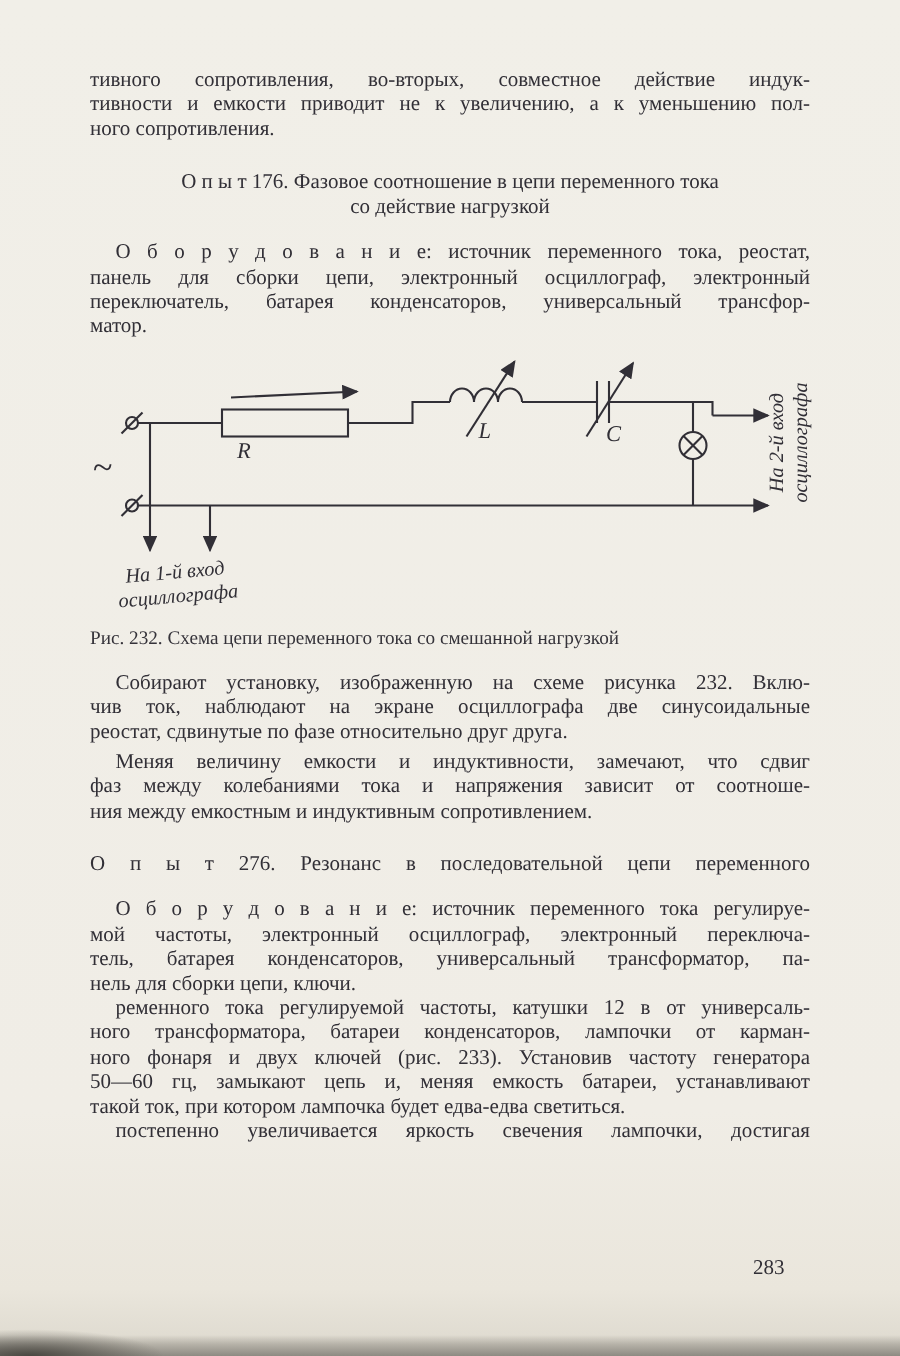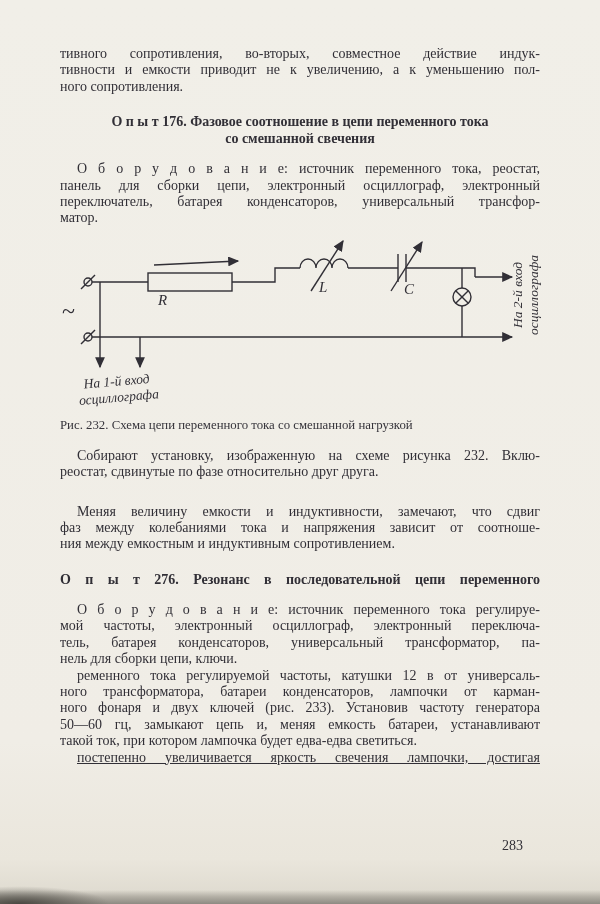--- a/index.html
+++ b/index.html
@@ -11,25 +11,25 @@
     color:#312f36;
     overflow:hidden;
   }
   .content { position:absolute; left:60px; top:46px; width:480px; }
   .line-block div {
     font-size:14px; line-height:16.4px;
     text-align:justify; text-align-last:justify;
     white-space:normal;
   }
   .line-block div:last-child { text-align-last:left; }
-  .line-block.cont div:last-child { text-align-last:justify;text-decoration:underline; }
+  .line-block.cont div:last-child { text-align-last:justify; }
   .indent div:first-child { text-indent:17px; }
-  .heading { font-weight:bold; font-size:14px; line-height:17px; text-align:center; margin:18px 0 14px 0; }
+  .heading { font-weight:normal; font-size:14px; line-height:17px; text-align:center; margin:18px 0 14px 0; }
   .heading .justify-line { text-align:justify; text-align-last:justify; }
-  .mt8 { margin-top:23px; }
+  .mt8 { margin-top:4px; }
   figure.figure { margin:10px 0 0 0; padding:0; }
   figure.figure svg { display:block; }
   .caption { text-align:left; font-size:12.8px; margin:9px 0 15px 0; color:#35333a; }
   .page-number { position:absolute; top:838px; right:77px; font-size:14px; }
   .scan-edge {
     position:absolute; left:0; right:0; bottom:0; height:14px;
     background: linear-gradient(180deg, rgba(150,146,137,0) 0%, rgba(148,144,135,0.55) 45%, #8d8a82 100%);
   }
   .scan-corner {
     position:absolute; left:0; bottom:0; width:110px; height:18px;
@@ -43,21 +43,21 @@
   <div class="content">
 
     <div class="line-block">
         <div>тивного сопротивления, во-вторых, совместное действие индук-</div>
         <div>тивности и емкости приводит не к увеличению, а к уменьшению пол-</div>
         <div>ного сопротивления.</div>
       </div>
 
     <div class="heading">
       <div>О п ы т  176. Фазовое соотношение в цепи переменного тока</div>
-      <div>со смешанной свечения</div>
+      <div>со действие нагрузкой</div>
     </div>
 
     <div class="line-block indent">
         <div>О б о р у д о в а н и е: источник переменного тока, реостат,</div>
         <div>панель для сборки цепи, электронный осциллограф, электронный</div>
         <div>переключатель, батарея конденсаторов, универсальный трансфор-</div>
         <div>матор.</div>
       </div>
 
     <figure class="figure">
@@ -113,20 +113,21 @@
           </g>
           <text font-size="13.5" text-anchor="middle" transform="rotate(-90 462 58)" x="462" y="58">На 2-й вход</text>
           <text font-size="13.5" text-anchor="middle" transform="rotate(-90 478 58)" x="478" y="58">осциллографа</text>
         </g>
       </svg>
       <figcaption class="caption">Рис. 232. Схема цепи переменного тока со смешанной нагрузкой</figcaption>
     </figure>
 
     <div class="line-block indent">
         <div>Собирают установку, изображенную на схеме рисунка 232. Вклю-</div>
+        <div>чив ток, наблюдают на экране осциллографа две синусоидальные</div>
         <div>реостат, сдвинутые по фазе относительно друг друга.</div>
       </div>
     <div class="line-block indent mt8">
         <div>Меняя величину емкости и индуктивности, замечают, что сдвиг</div>
         <div>фаз между колебаниями тока и напряжения зависит от соотноше-</div>
         <div>ния между емкостным и индуктивным сопротивлением.</div>
       </div>
 
     <div class="heading">
       <div class="justify-line">О п ы т  276. Резонанс в последовательной цепи переменного</div>

